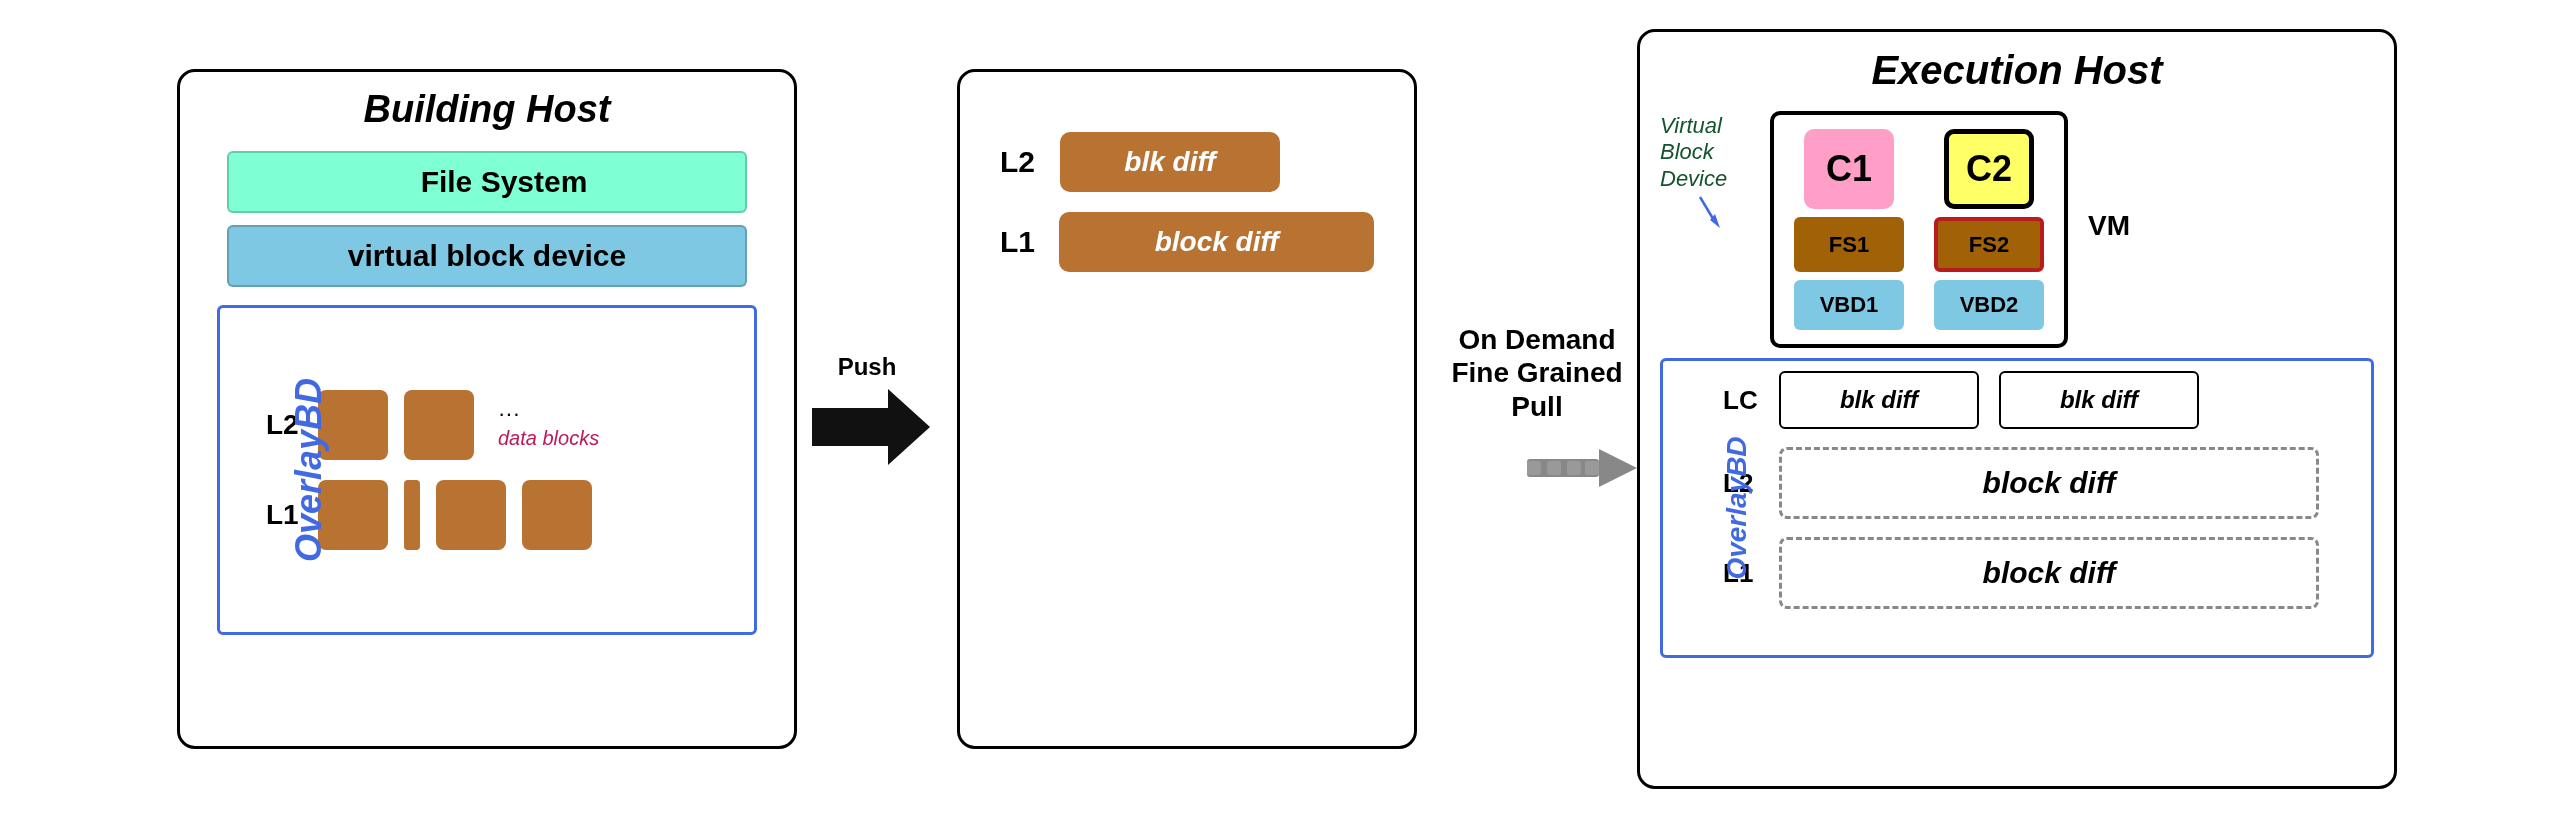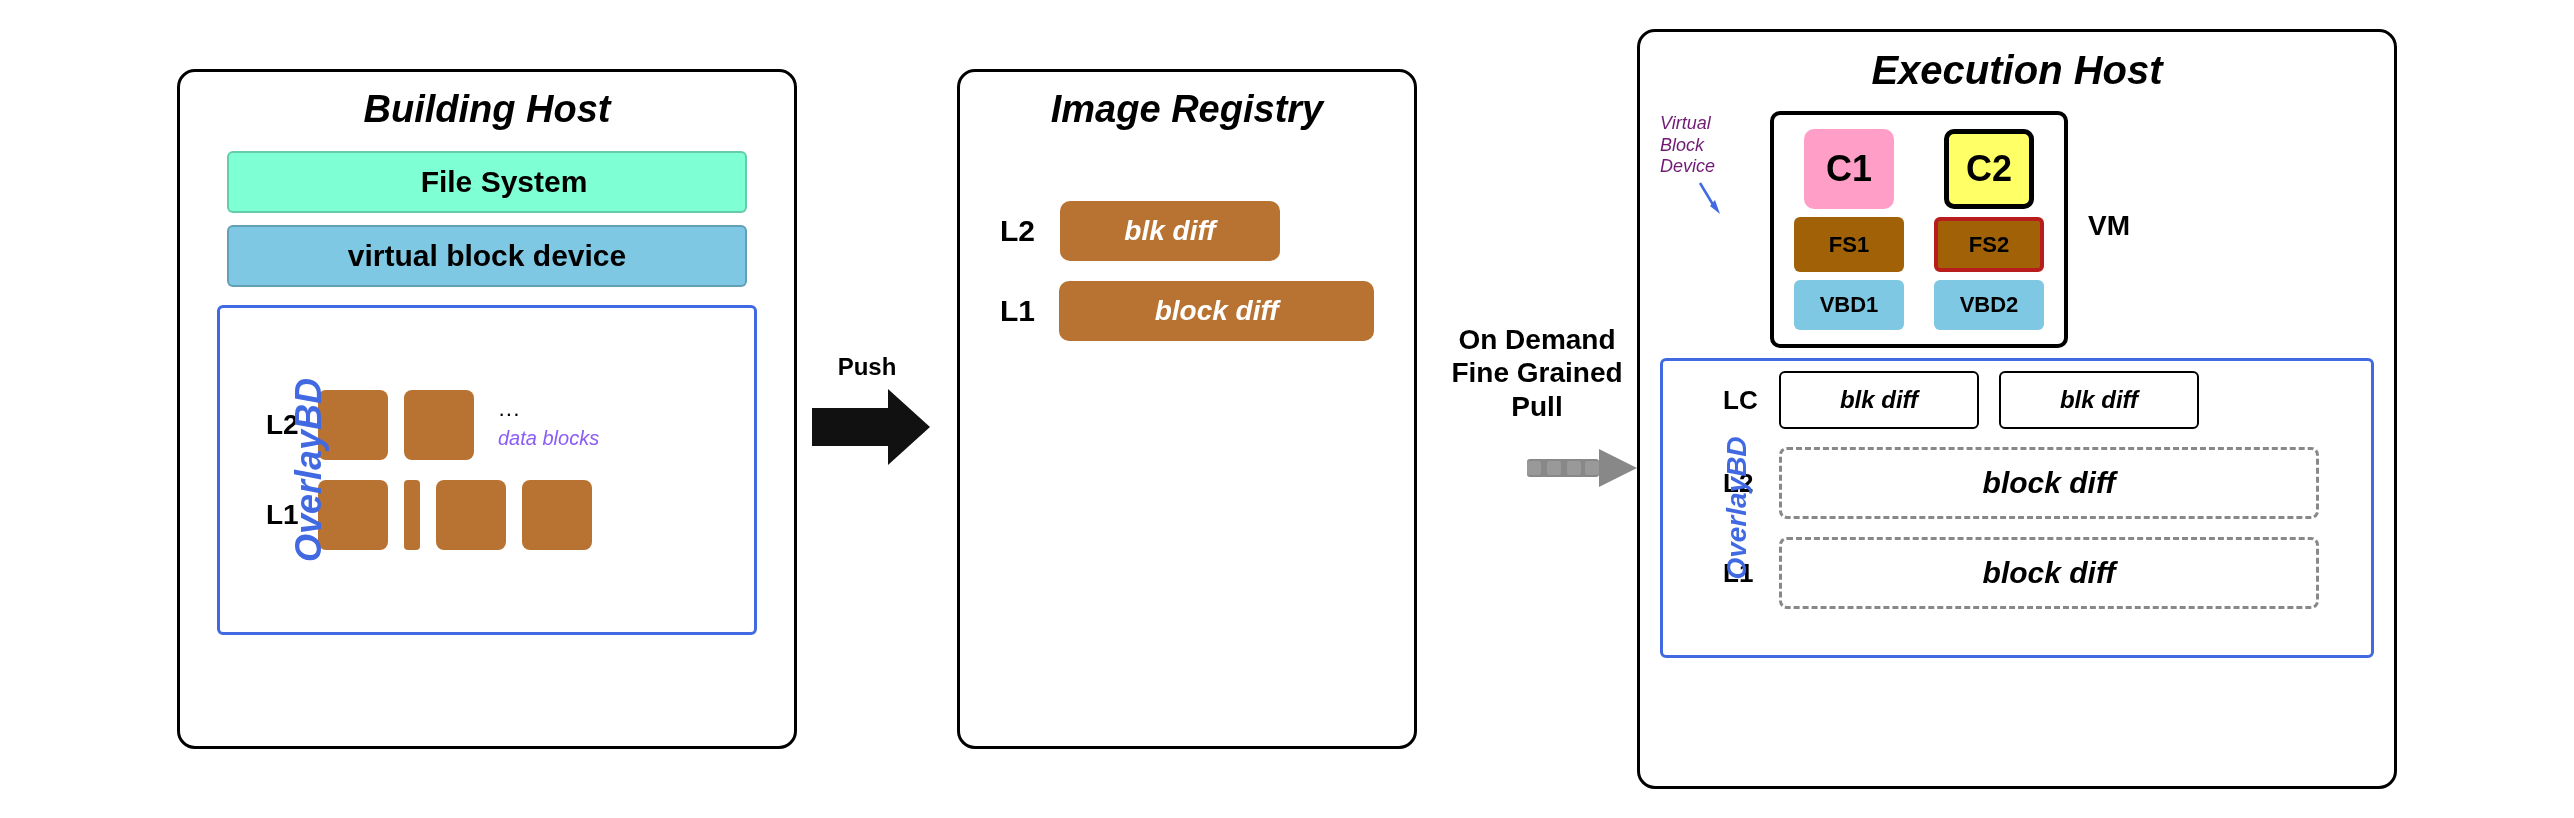--- a/index.html
+++ b/index.html
@@ -375,21 +375,21 @@
         <div class="overlaybd-title-left">OverlayBD</div>
         <div class="overlaybd-inner">
 
           <div class="layer-row">
             <span class="layer-label">L2</span>
             <div class="block-sq"></div>
             <div class="block-sq"></div>
 
             <div style="display:flex;flex-direction:column;align-items:flex-start;margin-left:8px;">
               <span style="font-size:22px;color:#000;">···</span>
-              <span style="font-size:20px;font-style:italic;color:#8b5cf6;white-space:nowrap;">data
+              <span style="font-size:20px;font-style:italic;color:#be185d;white-space:nowrap;">data
 blocks</span>
             </div>
           </div>
 
           <div class="layer-row">
             <span class="layer-label">L1</span>
             <div class="block-sq"></div>
             <div class="block-sq-sm"></div>
             <div class="block-sq"></div>
             <div class="block-sq"></div>
@@ -401,21 +401,20 @@
 
   <div class="push-section">
     <span class="push-label">Push</span>
     <div style="position:relative;width:110px;height:76px;">
       <div class="arrow-body"></div>
       <div class="arrow-head"></div>
     </div>
   </div>
 
   <div class="panel panel-registry">
-    <div class="panel-title">Image Registry</div>
     <div class="registry-content">
 
       <div class="reg-row">
         <span class="reg-label">L2</span>
         <div class="blk-diff-pill blk-diff-small">blk diff</div>
       </div>
 
       <div class="reg-row">
         <span class="reg-label">L1</span>
         <div class="blk-diff-pill blk-diff-large">block diff</div>
@@ -441,21 +440,21 @@
       </svg>
     </div>
   </div>
 
   <div class="panel panel-execution">
     <div class="panel-title panel-title-exec">Execution Host</div>
 
     <div style="padding: 0 20px; display:flex; align-items:flex-start; gap:10px;">
 
       <div style="display:flex;flex-direction:column;align-items:flex-start;margin-top:10px;min-width:80px;">
-        <span style="font-size:18px;font-style:italic;color:#701a75;line-height:1.2;width:80px;">Virtual<br>Block<br>Device</span>
+        <span style="font-size:22px;font-style:italic;color:#14532d;line-height:1.2;width:80px;">Virtual<br>Block<br>Device</span>
 
         <svg width="60" height="40" viewBox="0 0 60 40">
           <line x1="40" y1="5" x2="55" y2="30" stroke="#4169e1" stroke-width="2.5"></line>
           <polygon points="50,28 60,36 55,22" fill="#4169e1"></polygon>
         </svg>
       </div>
 
       <div class="vm-outline">
 
         <div class="container-box">

